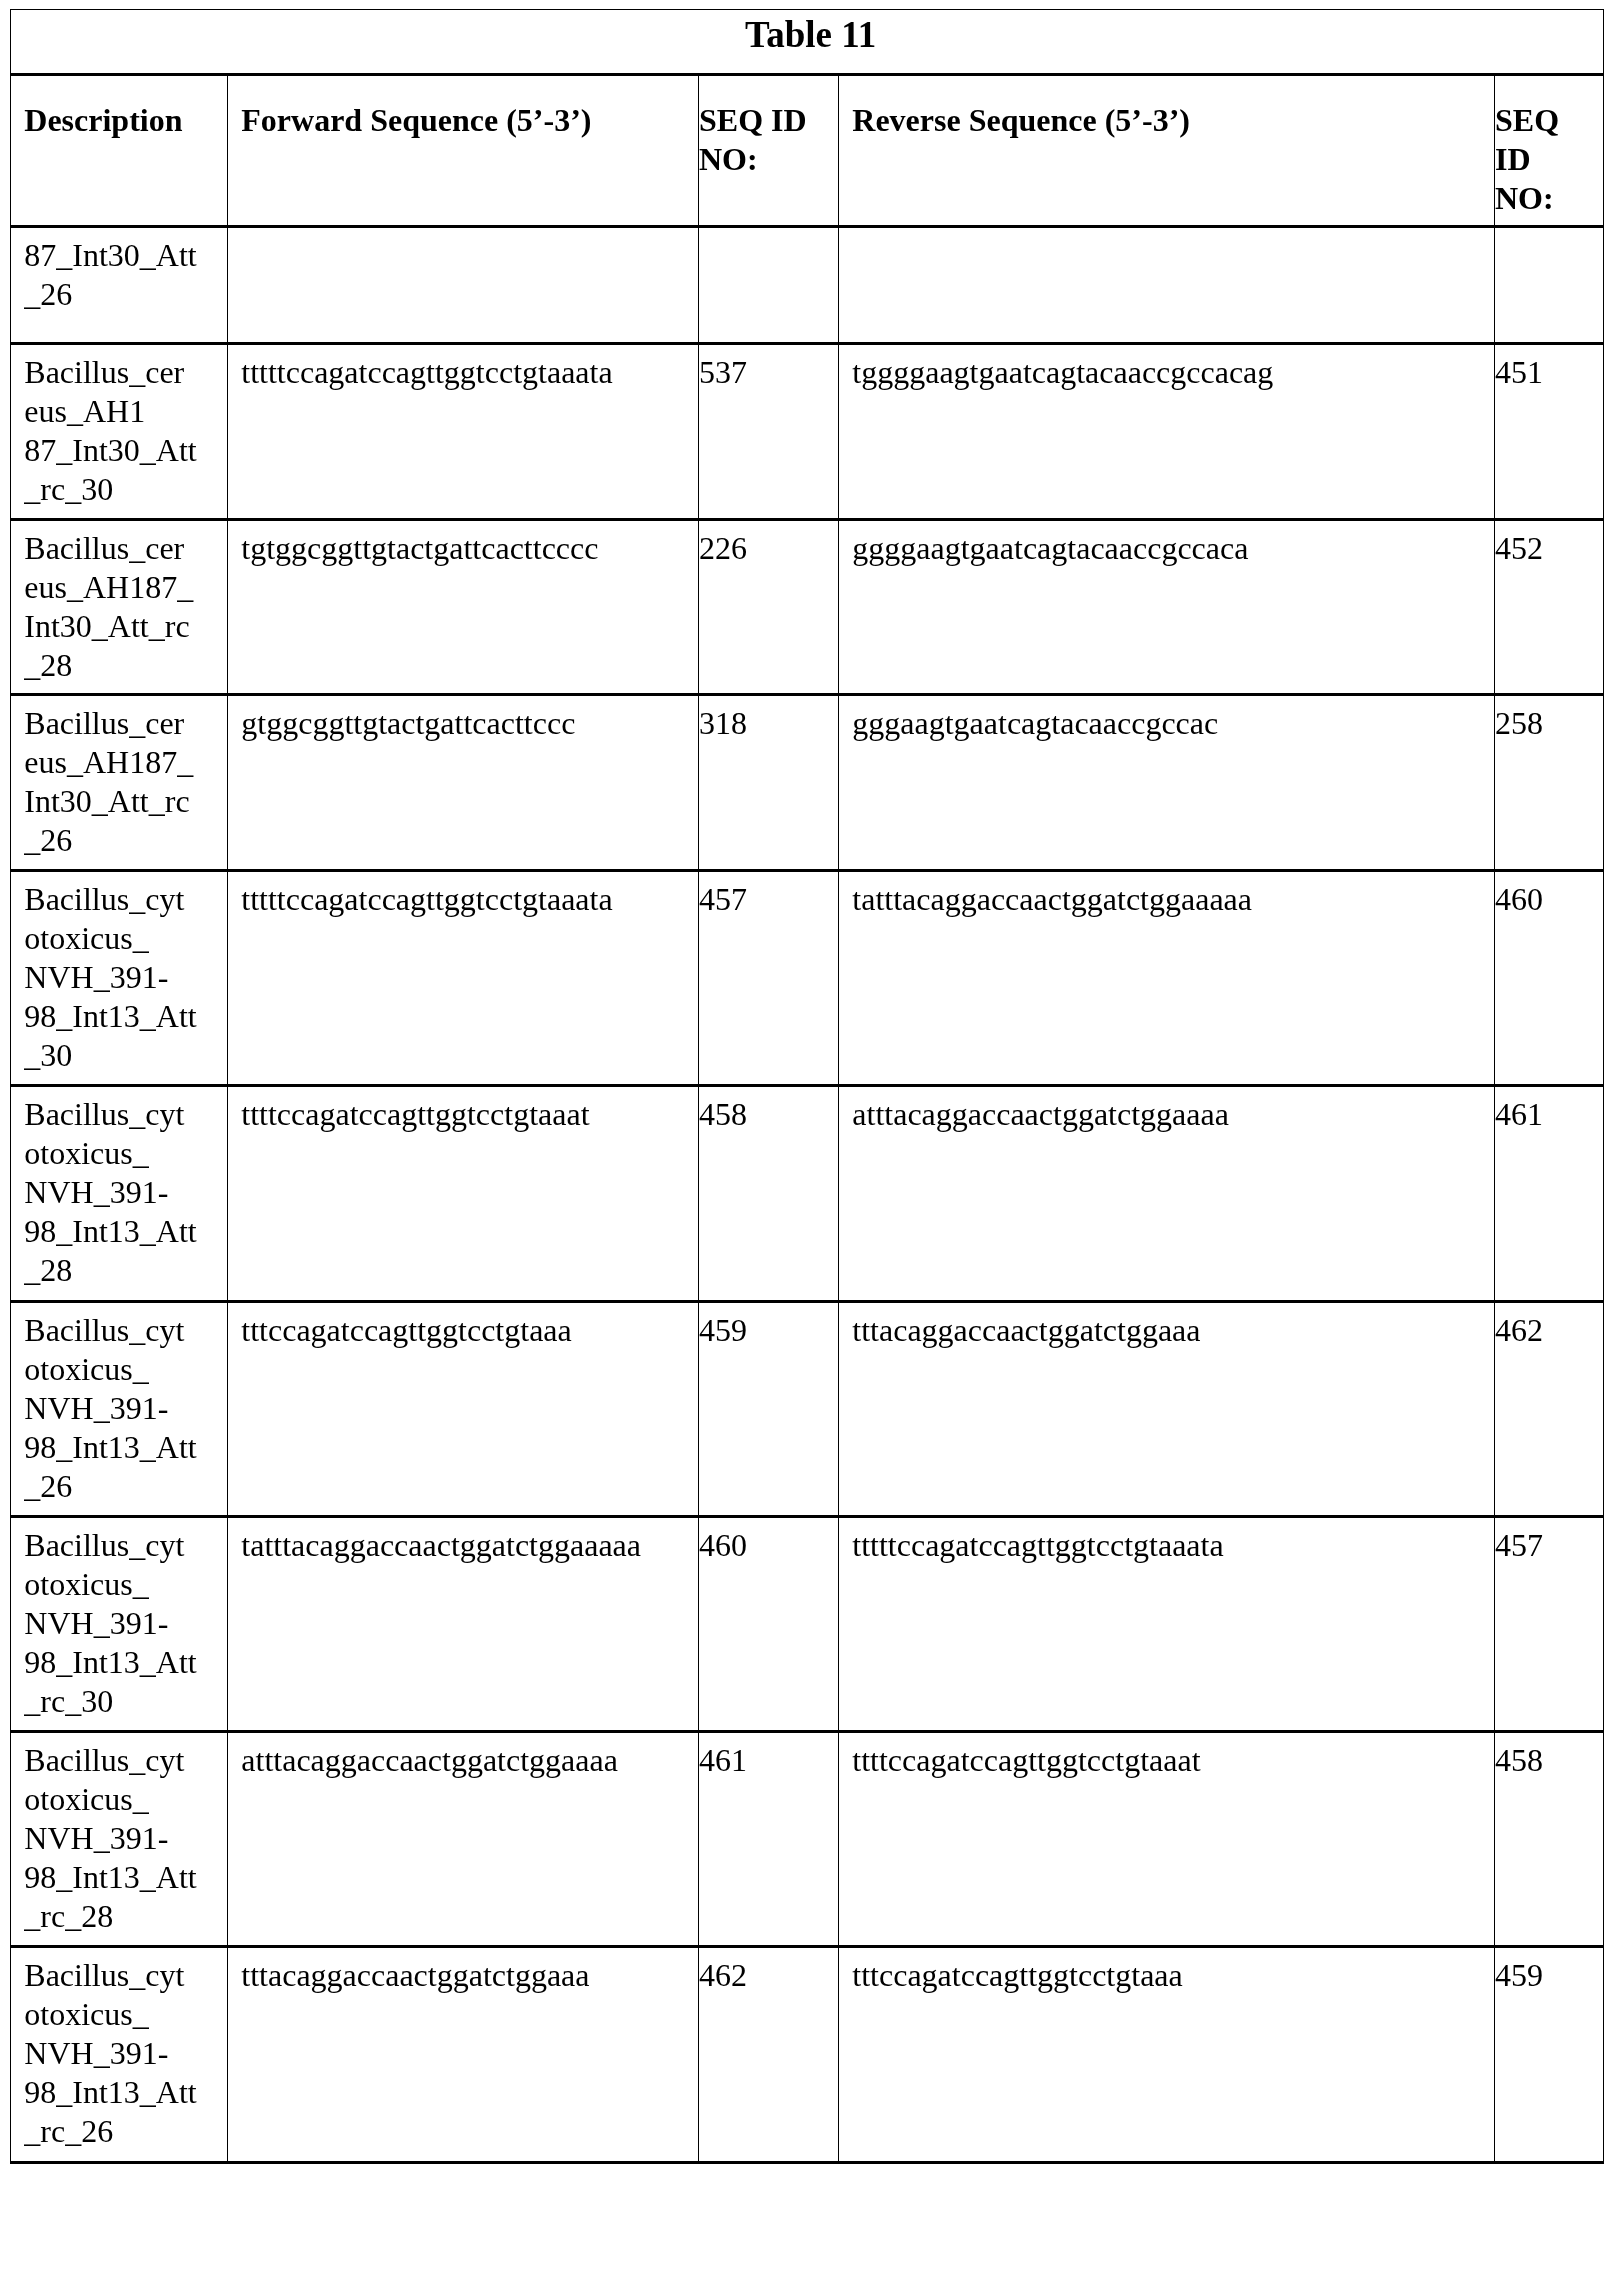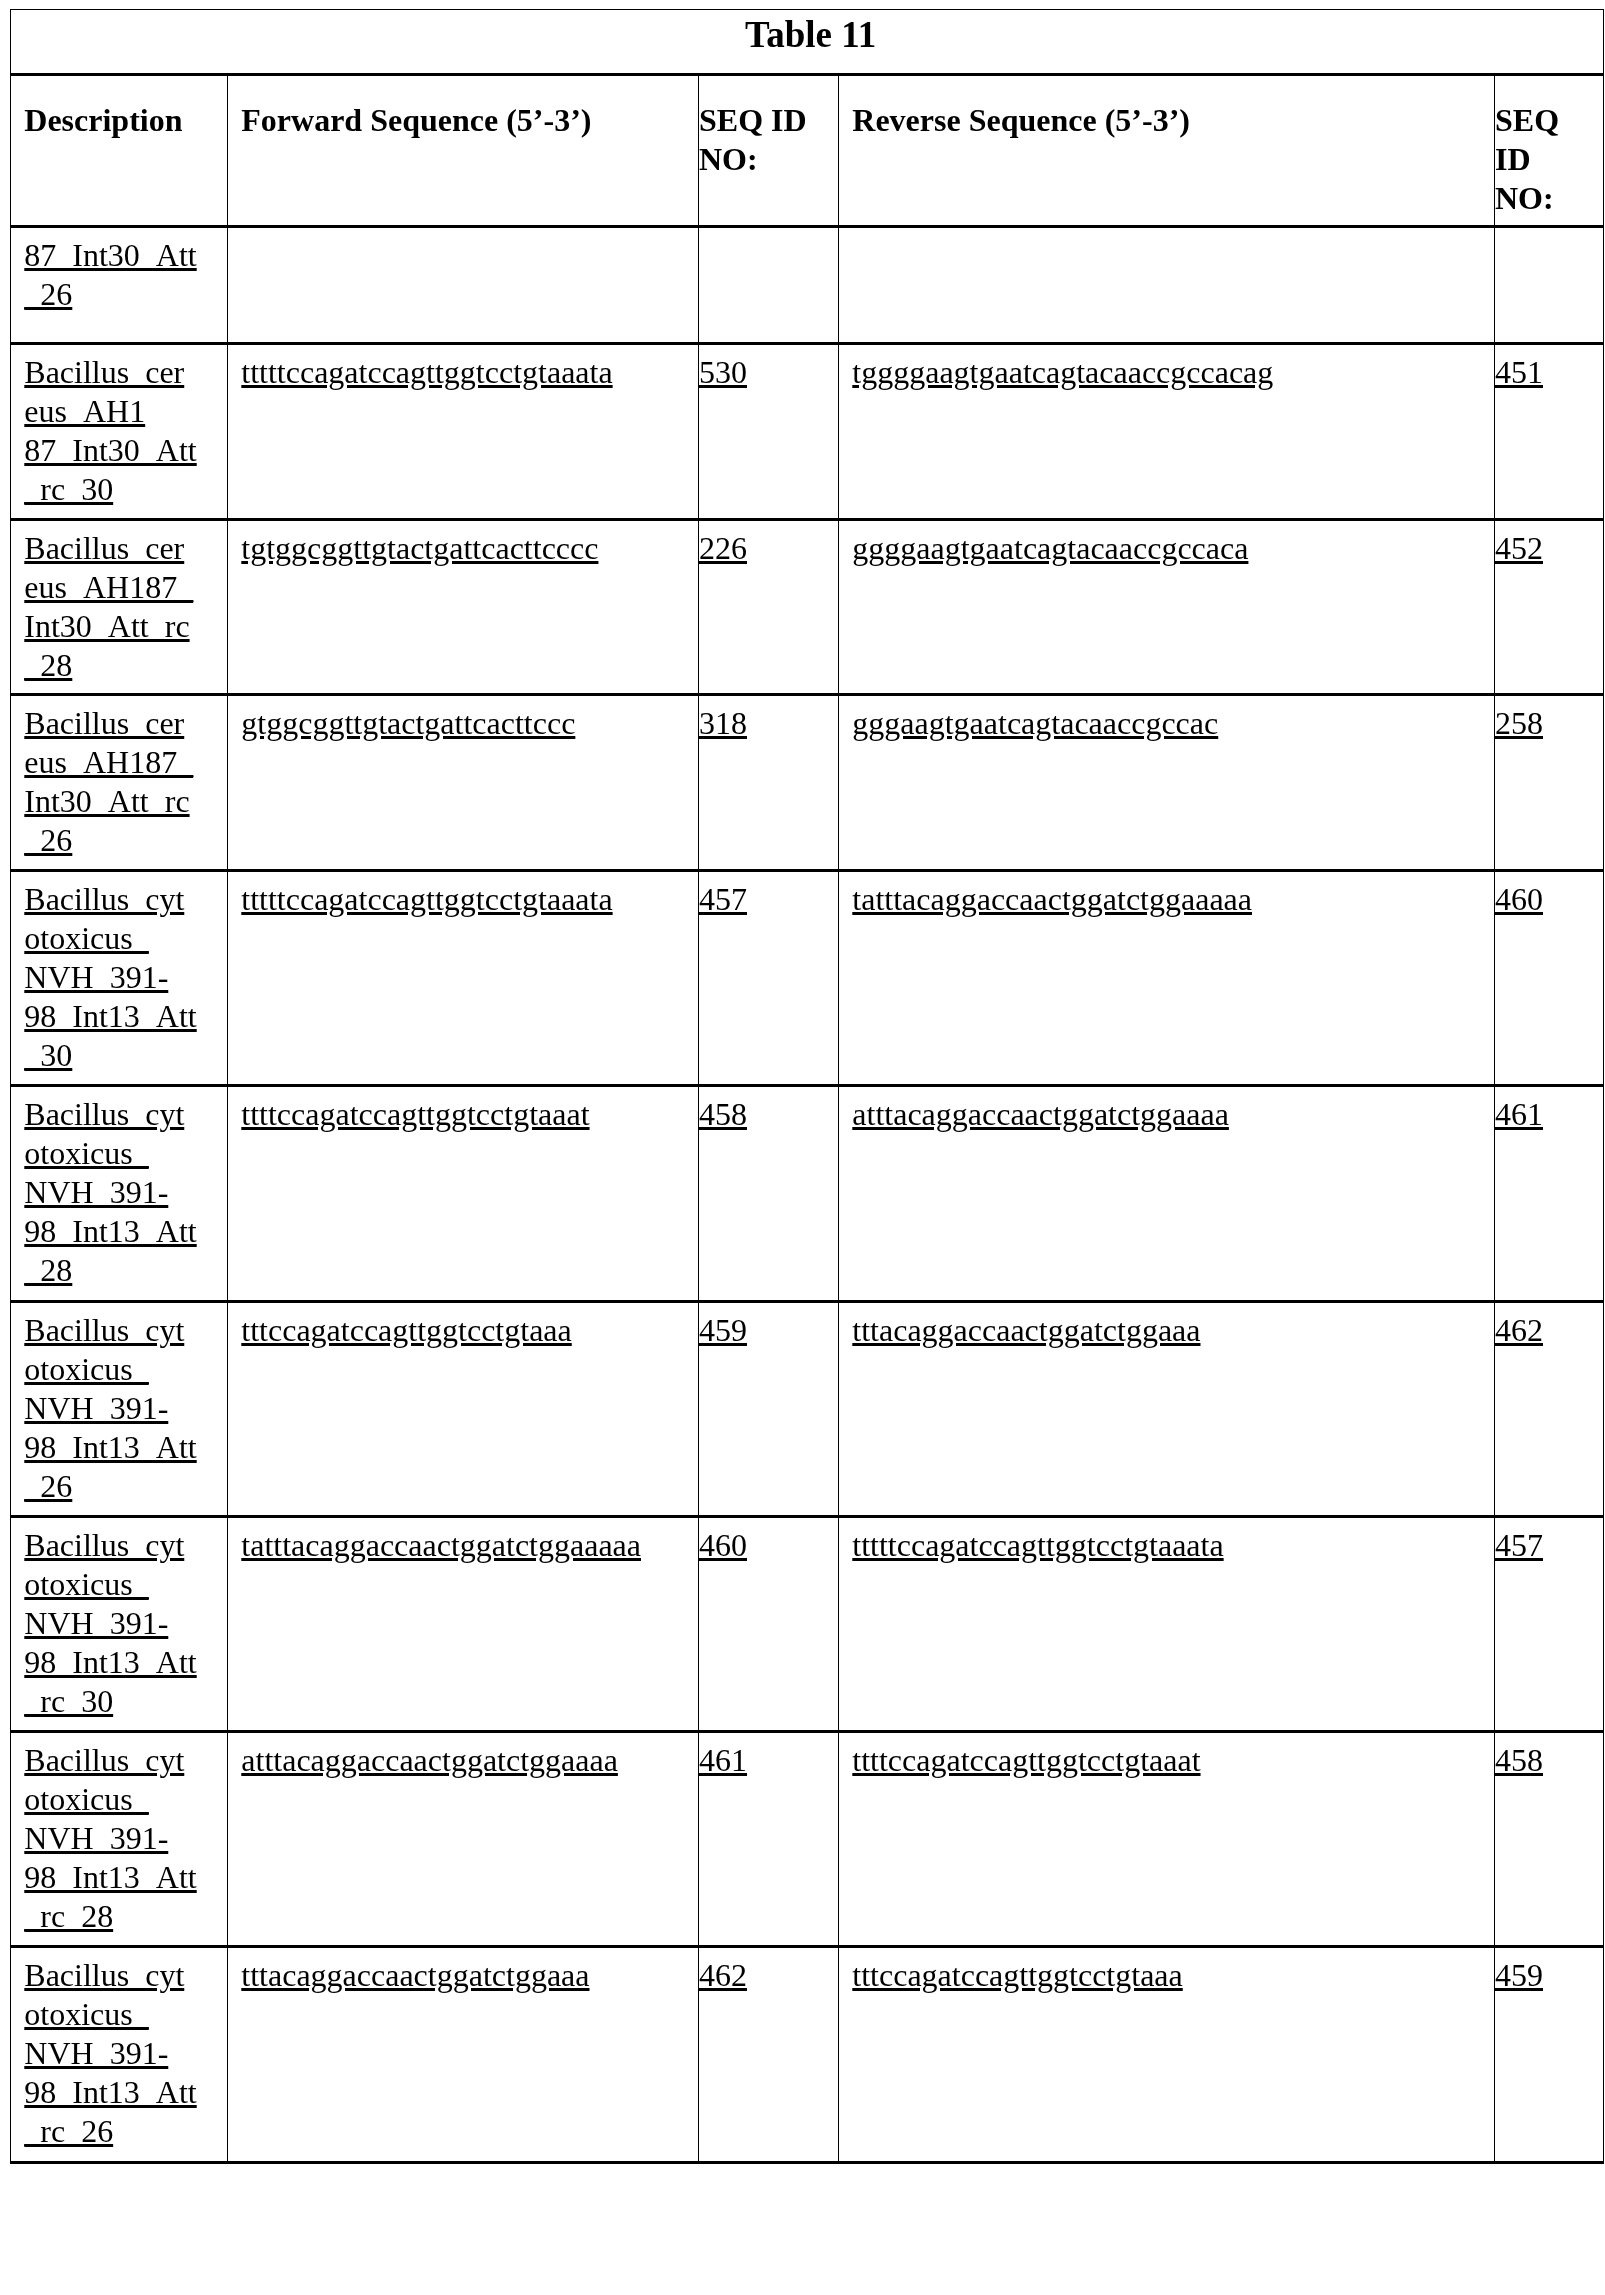--- a/index.html
+++ b/index.html
@@ -6,21 +6,21 @@
   body { width: 1606px; height: 2295px; position: relative; overflow: hidden;
          font-family: "Liberation Serif", "DejaVu Serif", serif; color: #000; }
   table { position: absolute; left: 10px; top: 9px; width: 1593px;
           border-collapse: collapse; table-layout: fixed; }
   td, th { border: 1.7px solid #000; vertical-align: top; padding: 0 0 0 13.3px;
            font-size: 32px; line-height: 39px; text-align: left; word-break: break-all; }
   th { font-weight: bold; padding-top: 25px; }
   .title-row th { text-align: center; font-size: 37px; height: 58px; padding: 5px 0 0 7px;
                   border-bottom: 3.3px solid #000; }
   .head-row th { height: 124px; border-bottom: 3.3px solid #000; }
-  td { padding-top: 8.3px; text-decoration: underline; }
+  td { padding-top: 8.3px; }
   tr.data-row td { border-bottom: 3.3px solid #000; }
   td.num, th.num { padding-left: 0; }
   col.c1 { width: 217px; } col.c2 { width: 471px; } col.c3 { width: 140px; }
   col.c4 { width: 656px; } col.c5 { width: 109px; }
   .multiline { white-space: pre-line; }
 </style>
 </head>
 <body>
 
 <table>
@@ -54,21 +54,21 @@
     <td class="num"></td>
     <td class="multiline"></td>
     <td class="num"></td>
   </tr>
       <tr class="data-row" style="height: 176px;">
     <td class="multiline">Bacillus_cer
 eus_AH1
 87_Int30_Att
 _rc_30</td>
     <td class="multiline">tttttccagatccagttggtcctgtaaata</td>
-    <td class="num">530</td>
+    <td class="num">537</td>
     <td class="multiline">tggggaagtgaatcagtacaaccgccacag</td>
     <td class="num">451</td>
   </tr>
       <tr class="data-row" style="height: 175px;">
     <td class="multiline">Bacillus_cer
 eus_AH187_
 Int30_Att_rc
 _28</td>
     <td class="multiline">tgtggcggttgtactgattcacttcccc</td>
     <td class="num">226</td>

